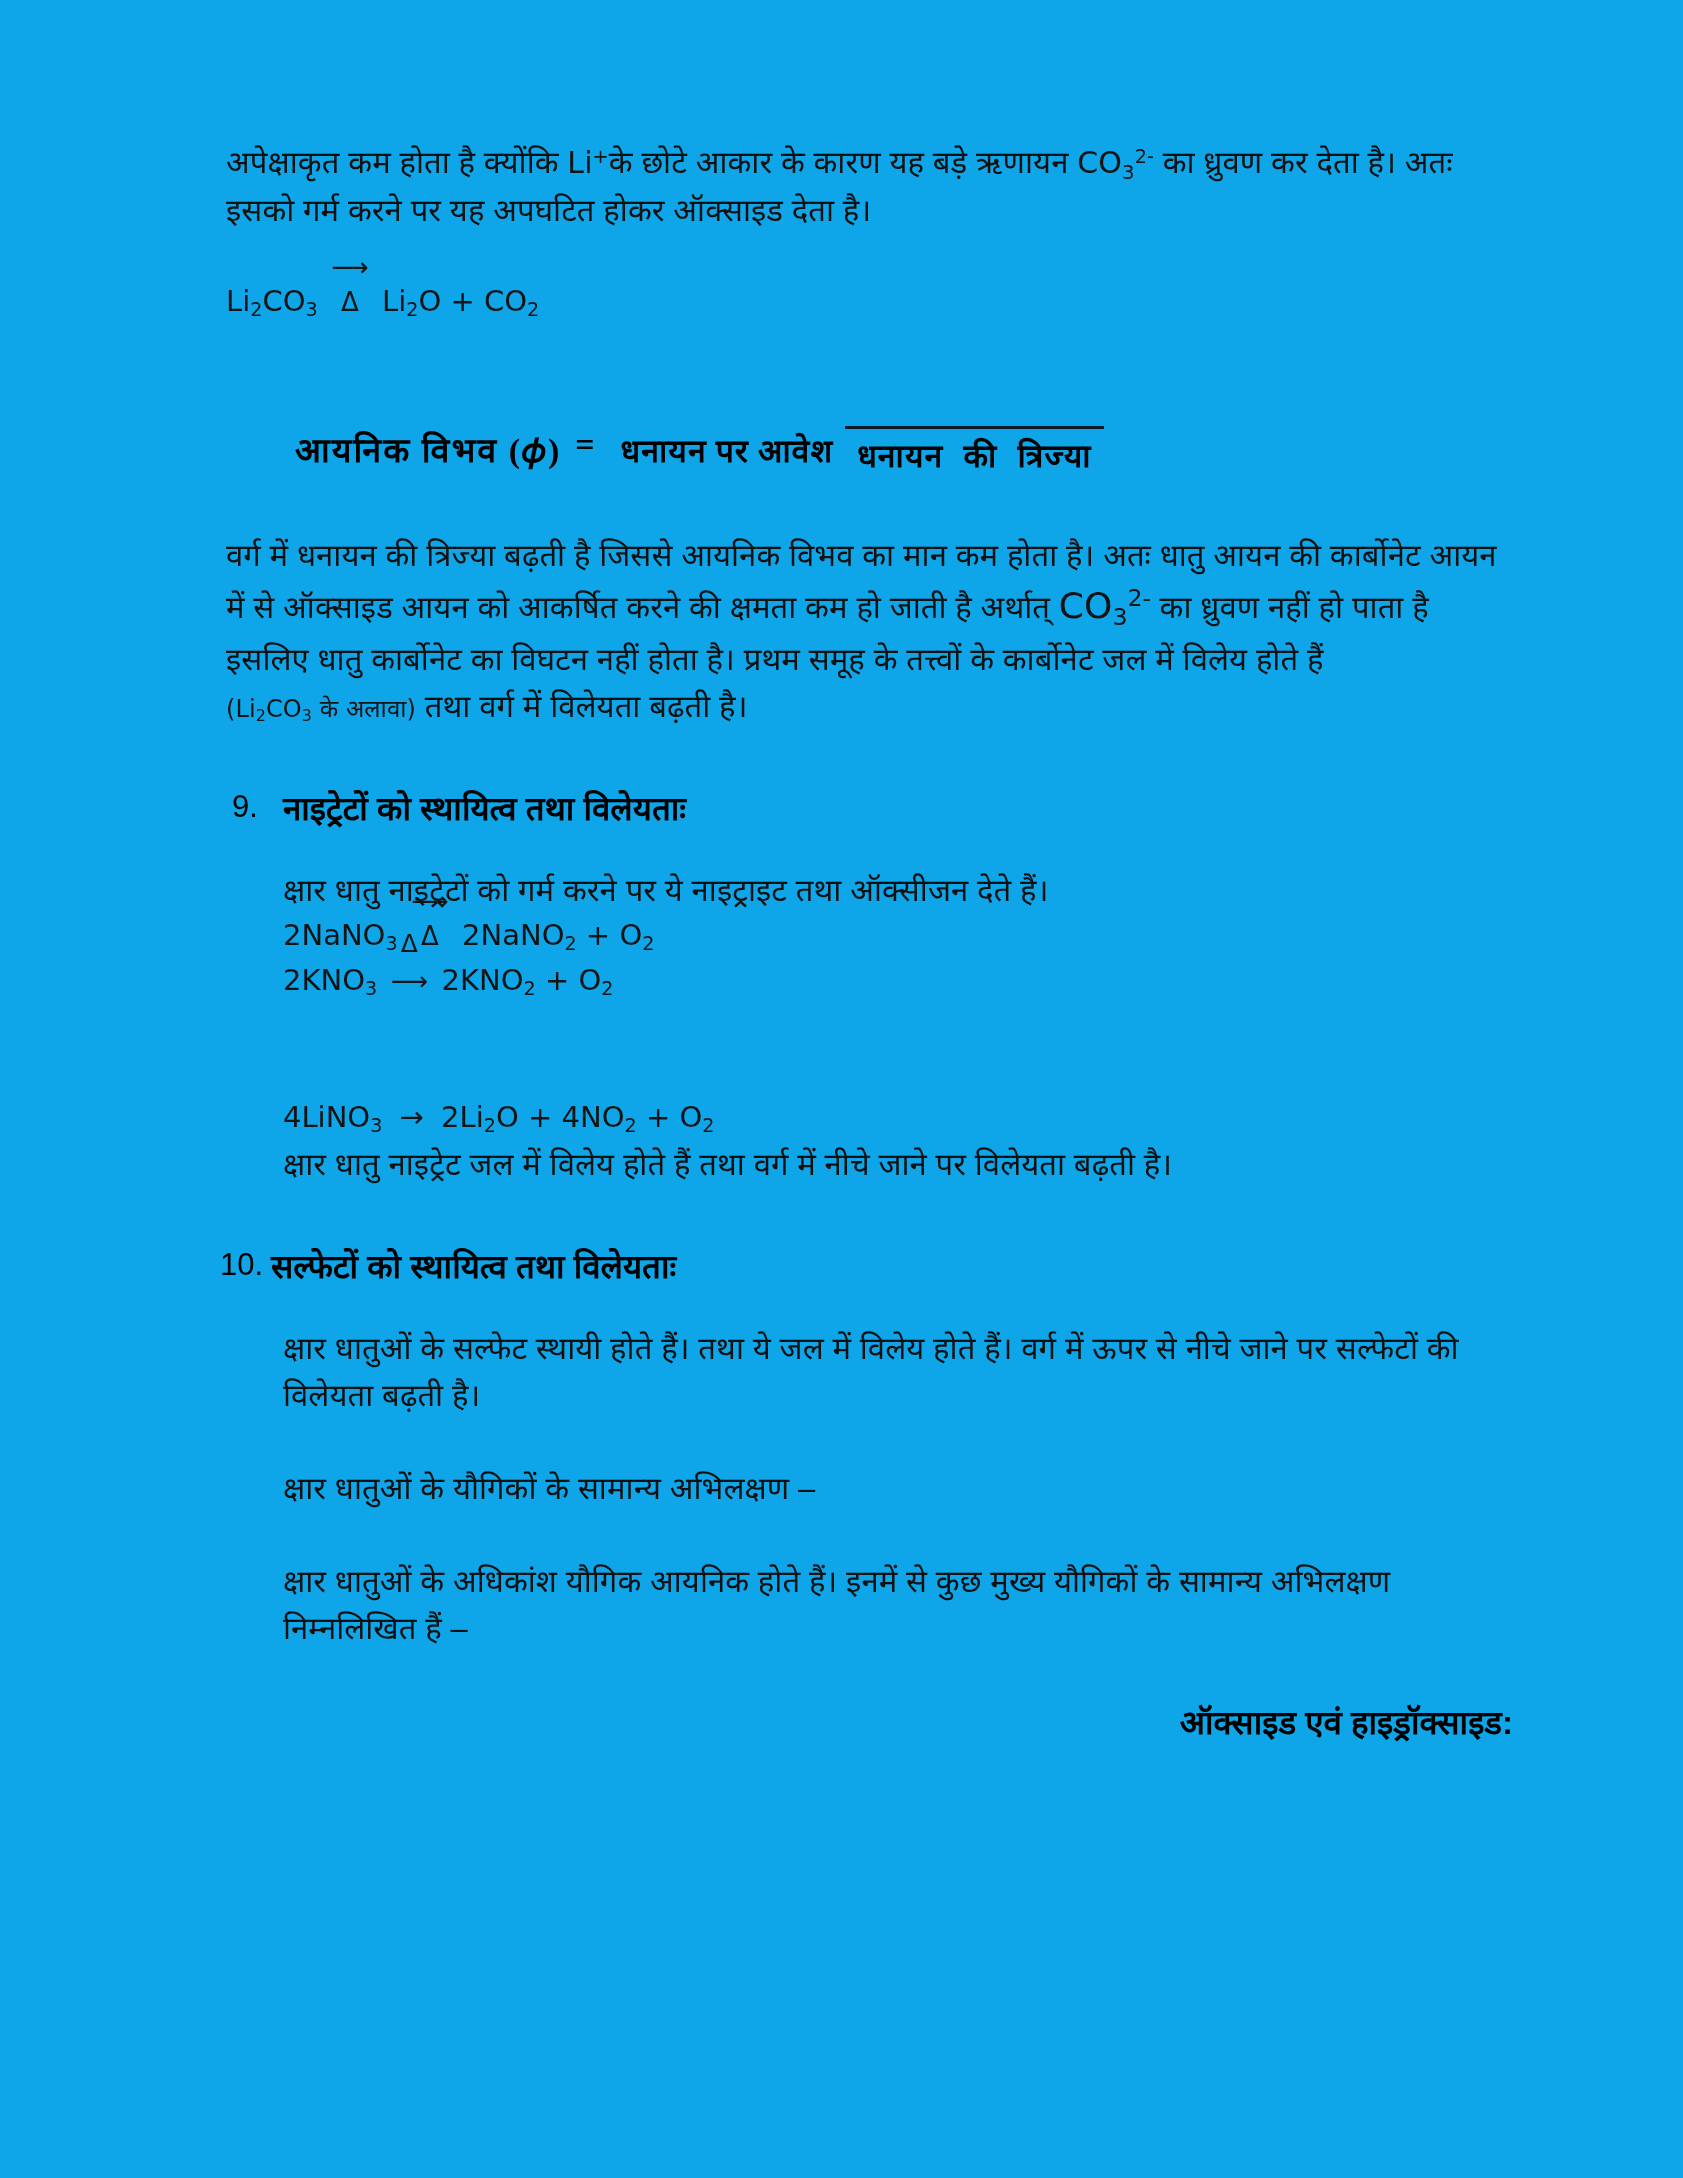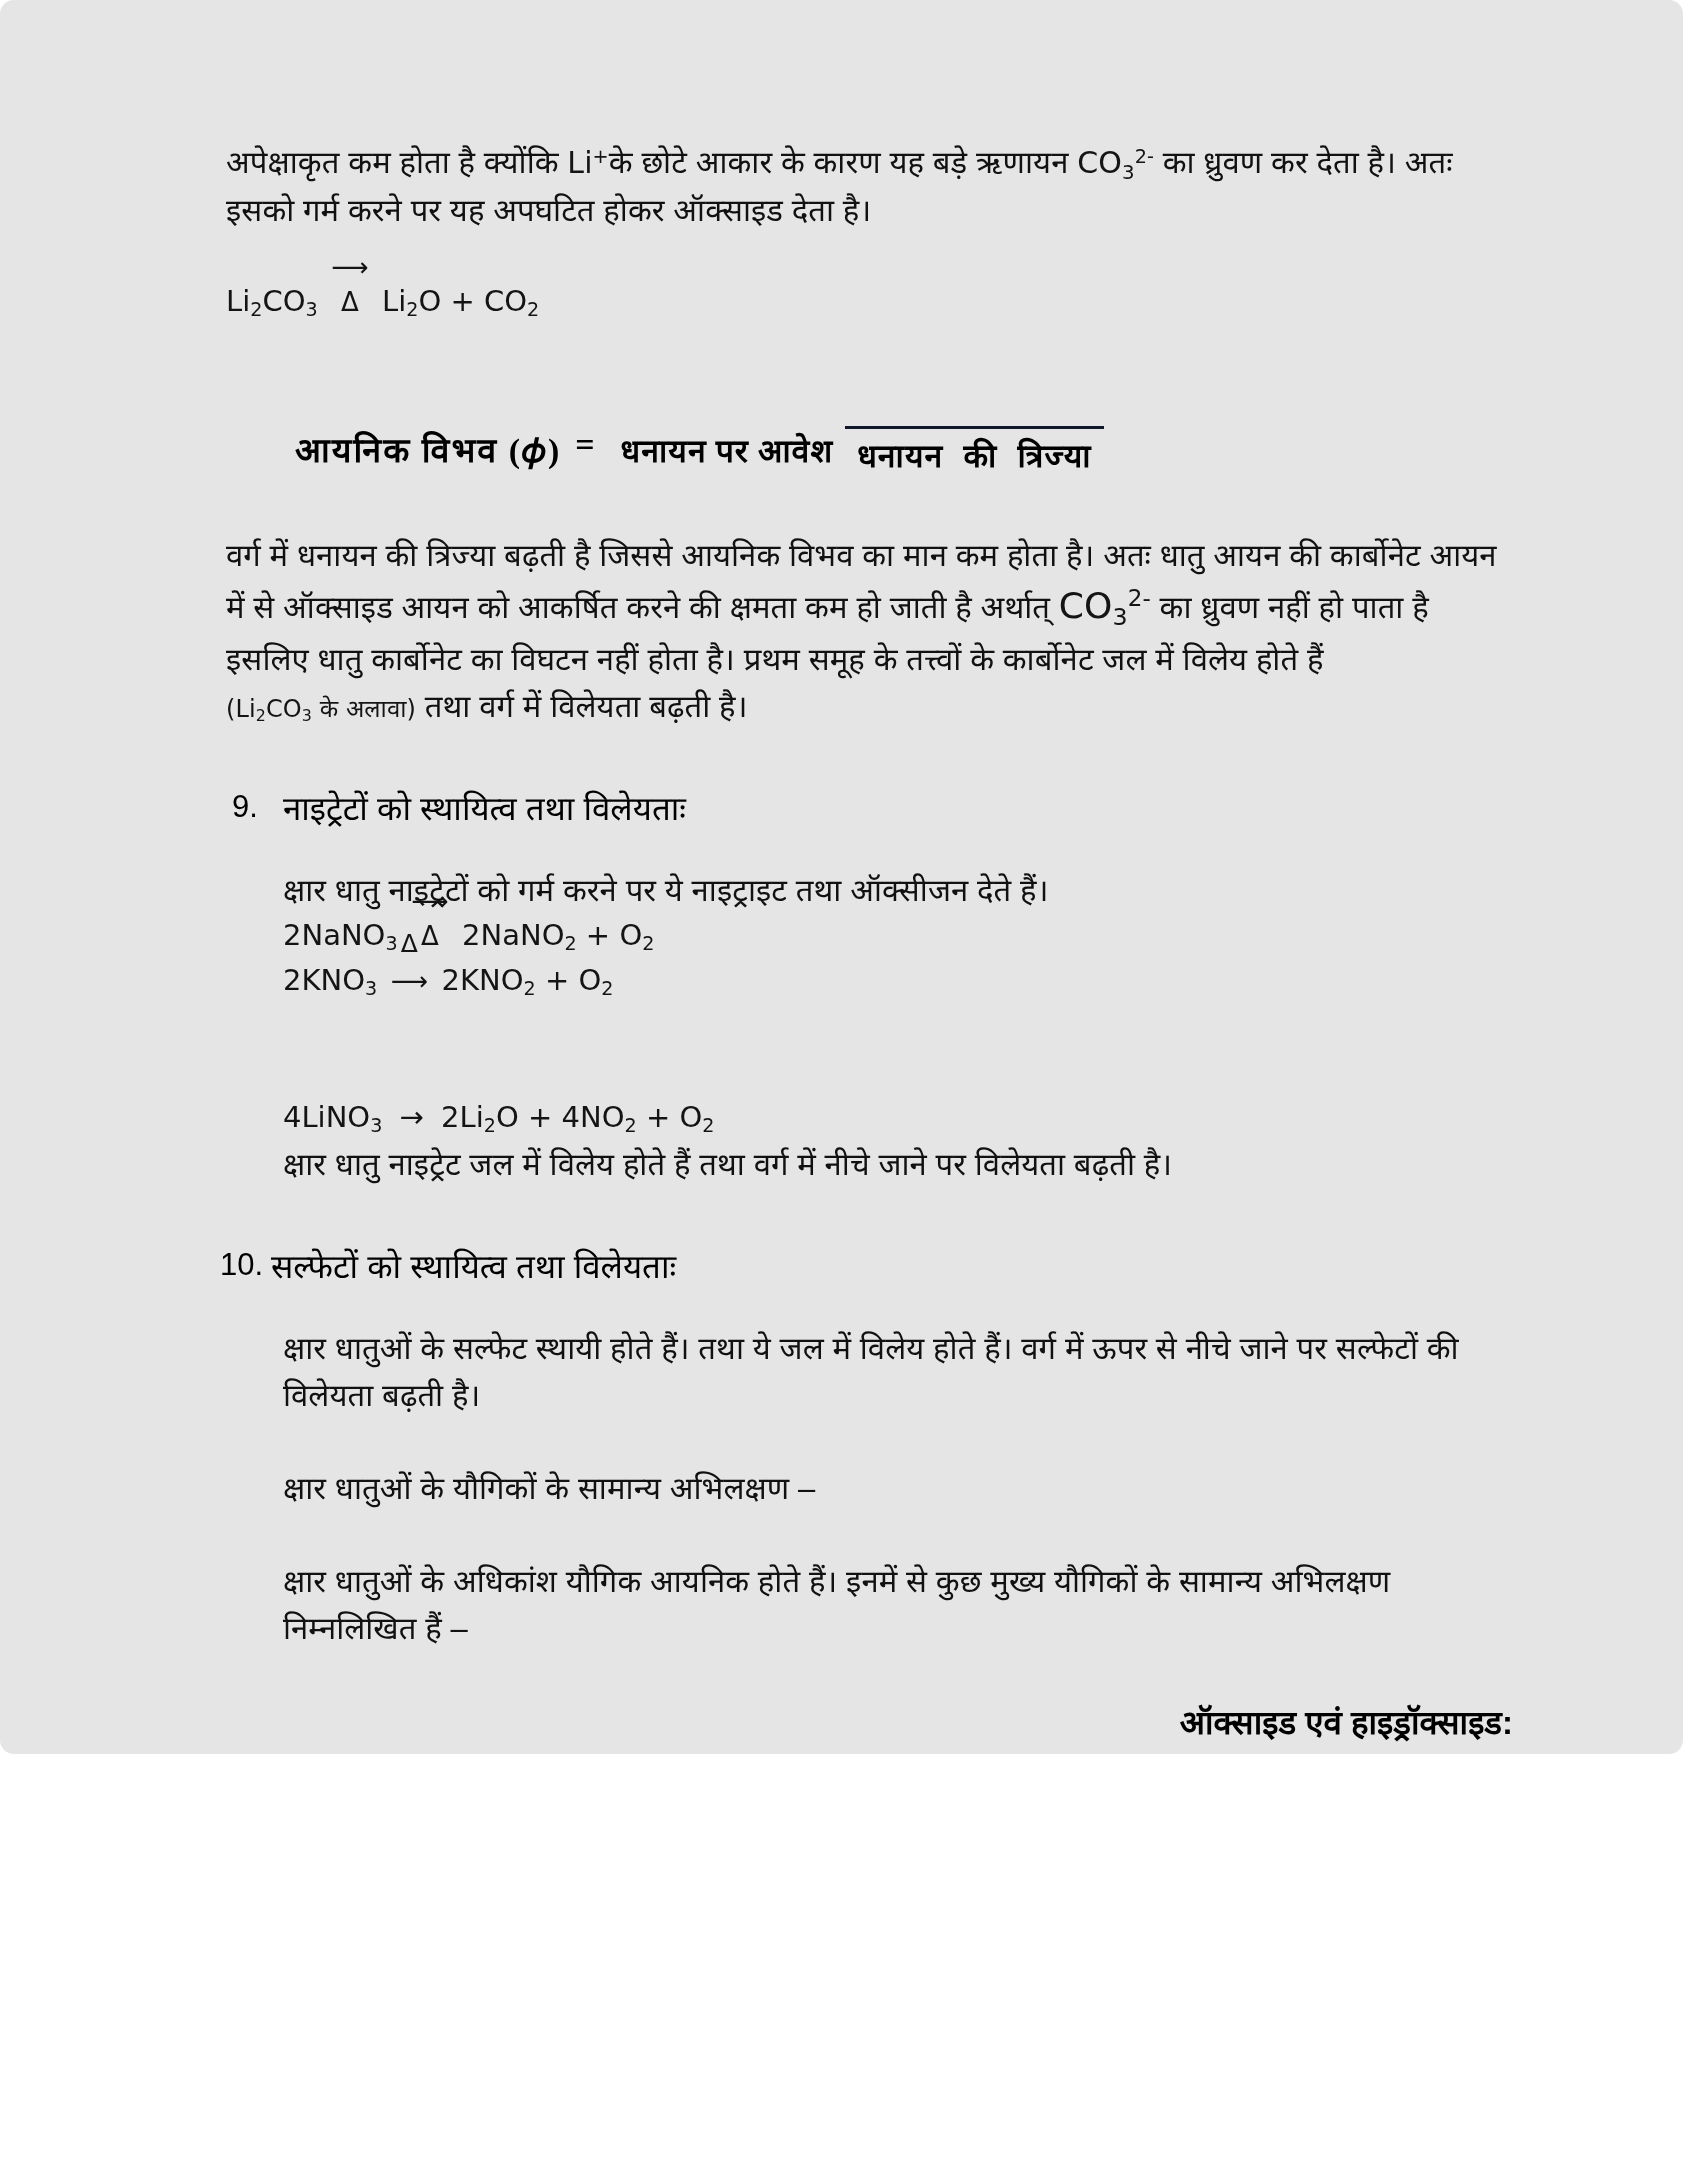--- a/index.html
+++ b/index.html
@@ -13,24 +13,23 @@
     font-family: "Liberation Sans", "DejaVu Sans", sans-serif;
     color: #000000;
     position: relative;
     overflow: hidden;
   }
   .page {
     position: absolute;
     top: 0;
     left: 0;
     width: 1683px;
-    height: 1754px;
-    background: #e5e5e5;
+    height: 2178px;
+    background: #0ea5e9;
     box-sizing: border-box;
-    border-radius: 14px;
   }
   .content {
     position: absolute;
     left: 226px;
     top: 139px;
     width: 1287px;
   }
   .para {
     font-size: 31px;
     line-height: 1.52;
@@ -114,21 +113,21 @@
   }
   .numbered .num {
     width: 57px;
     flex: 0 0 57px;
     font-weight: normal;
     font-size: 31px;
     padding-left: 6px;
     box-sizing: border-box;
   }
   .numbered .htext {
-    font-weight: normal;
+    font-weight: bold;
   }
   .heading-inline {
     font-size: 33px;
     font-weight: bold;
     line-height: 1.45;
     text-align: right;
   }
 
   
   .indent { padding-left: 57px; }

